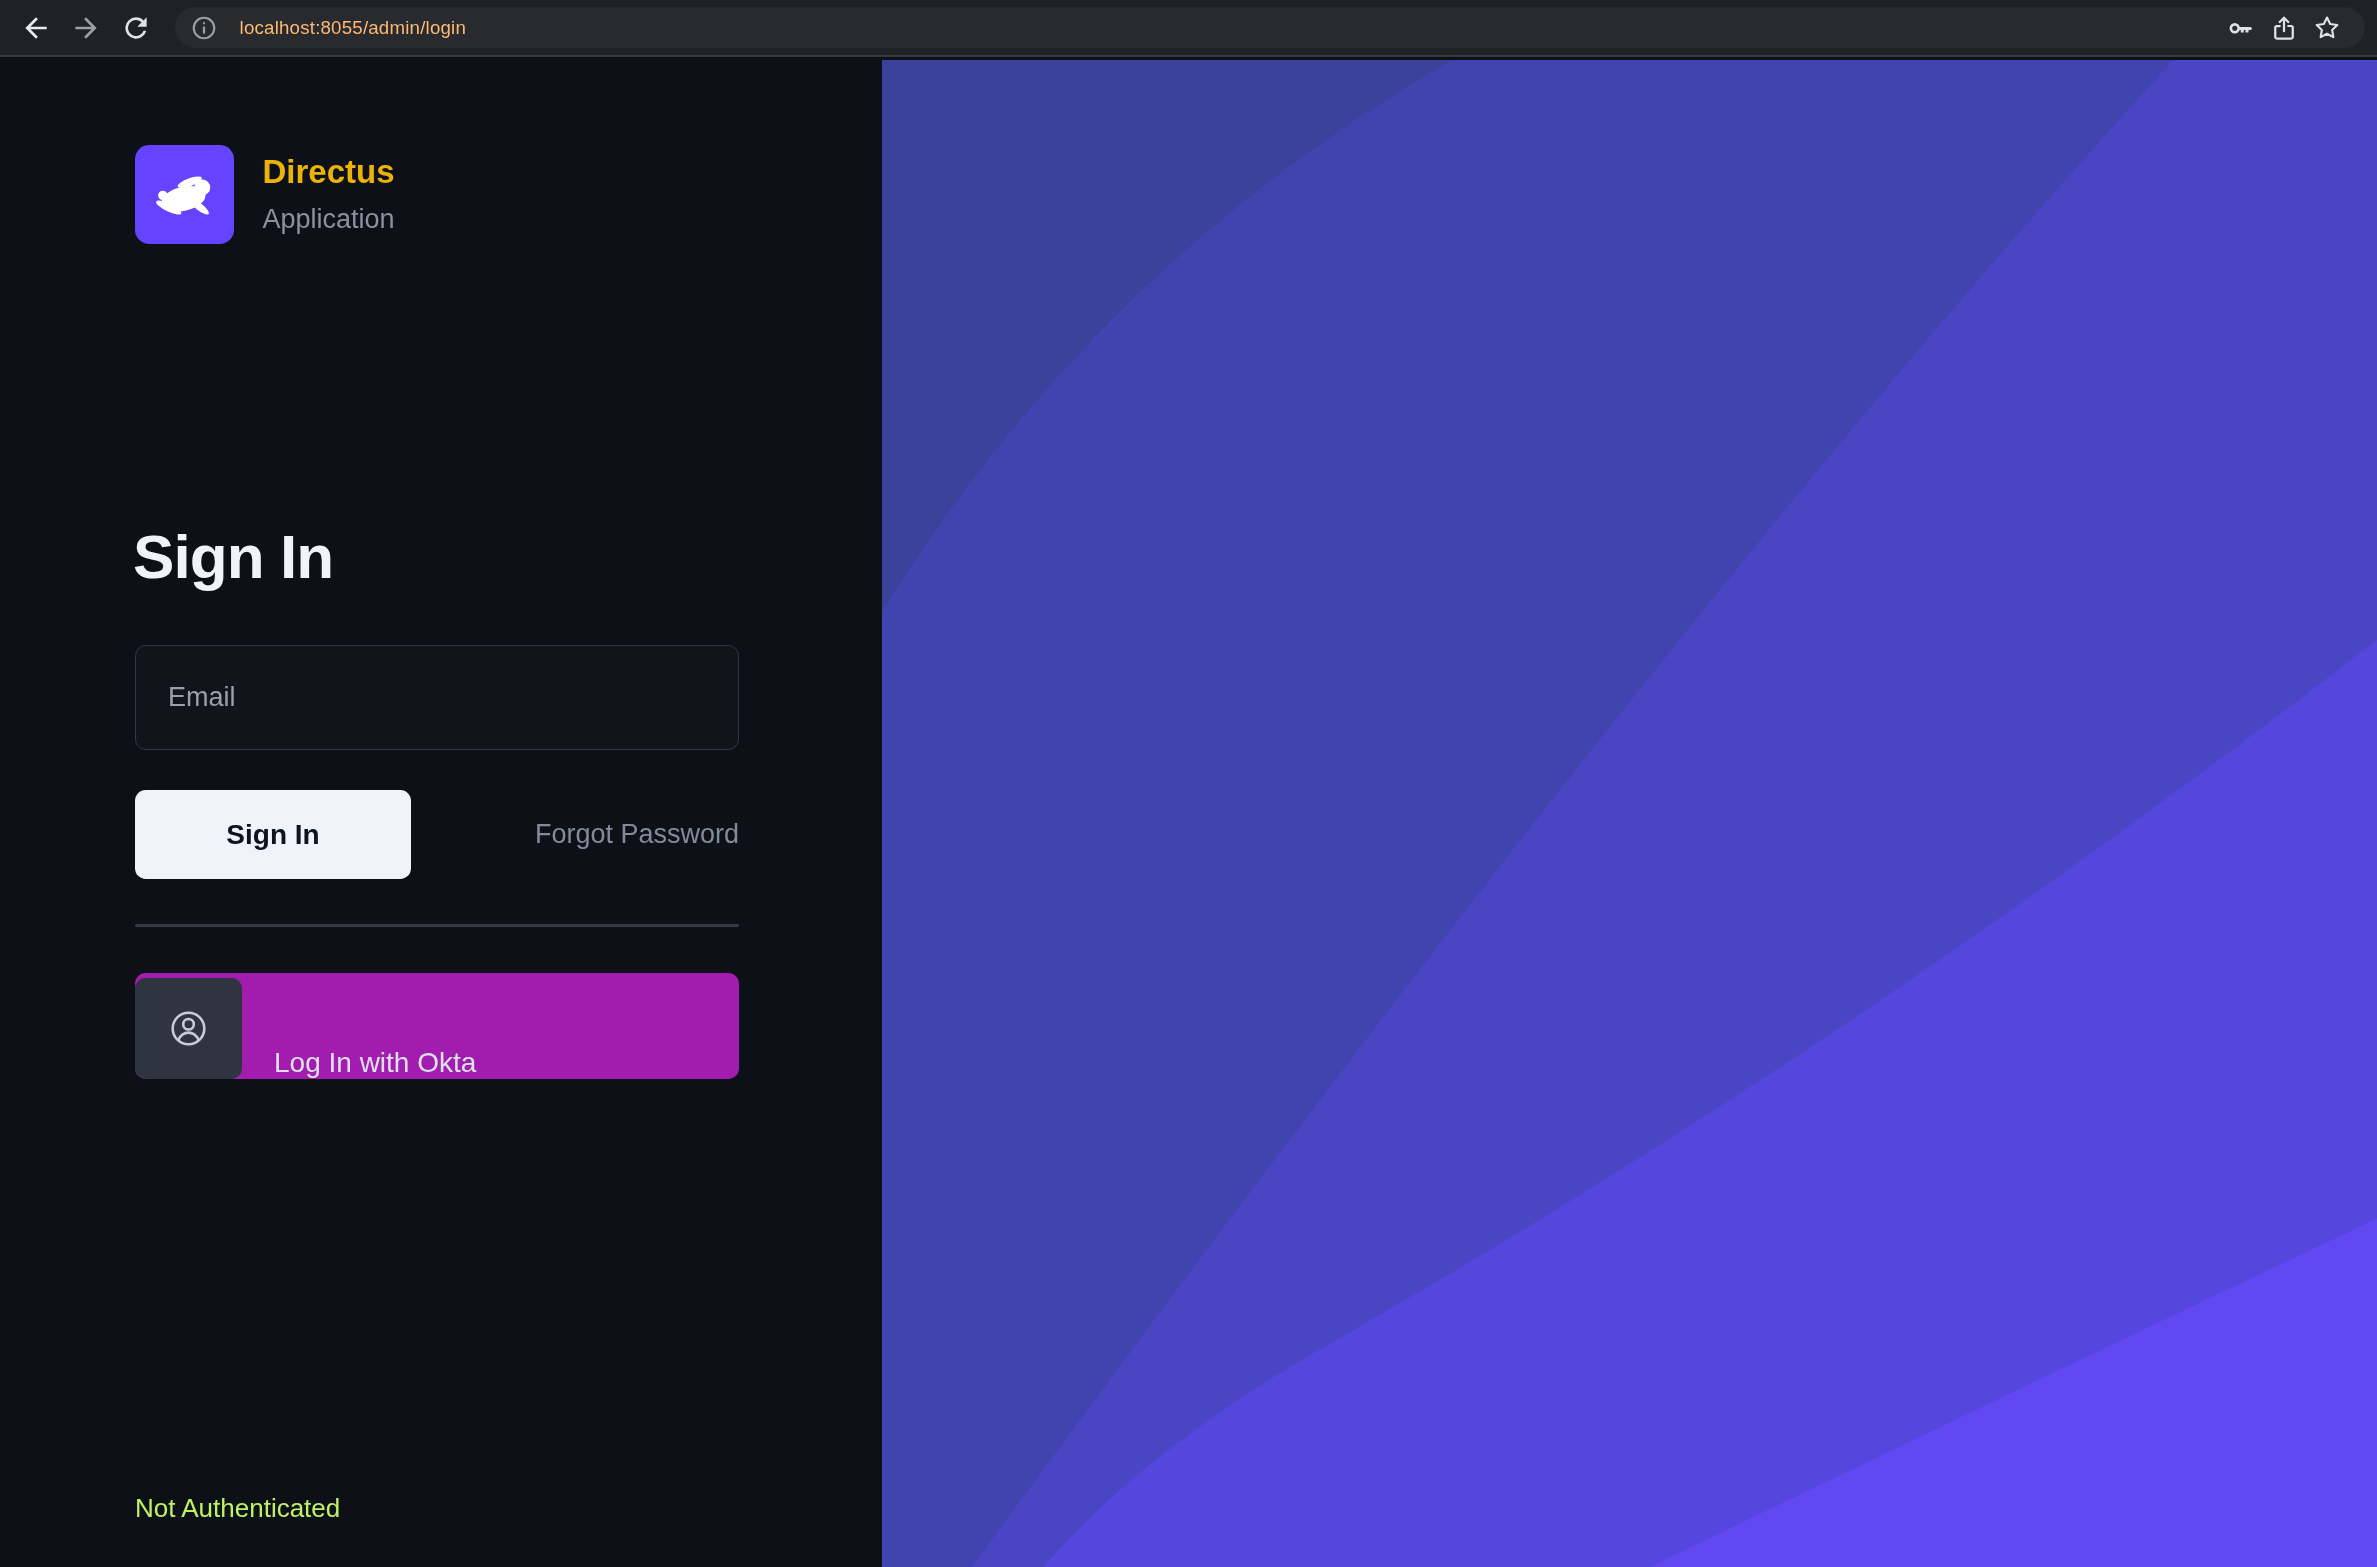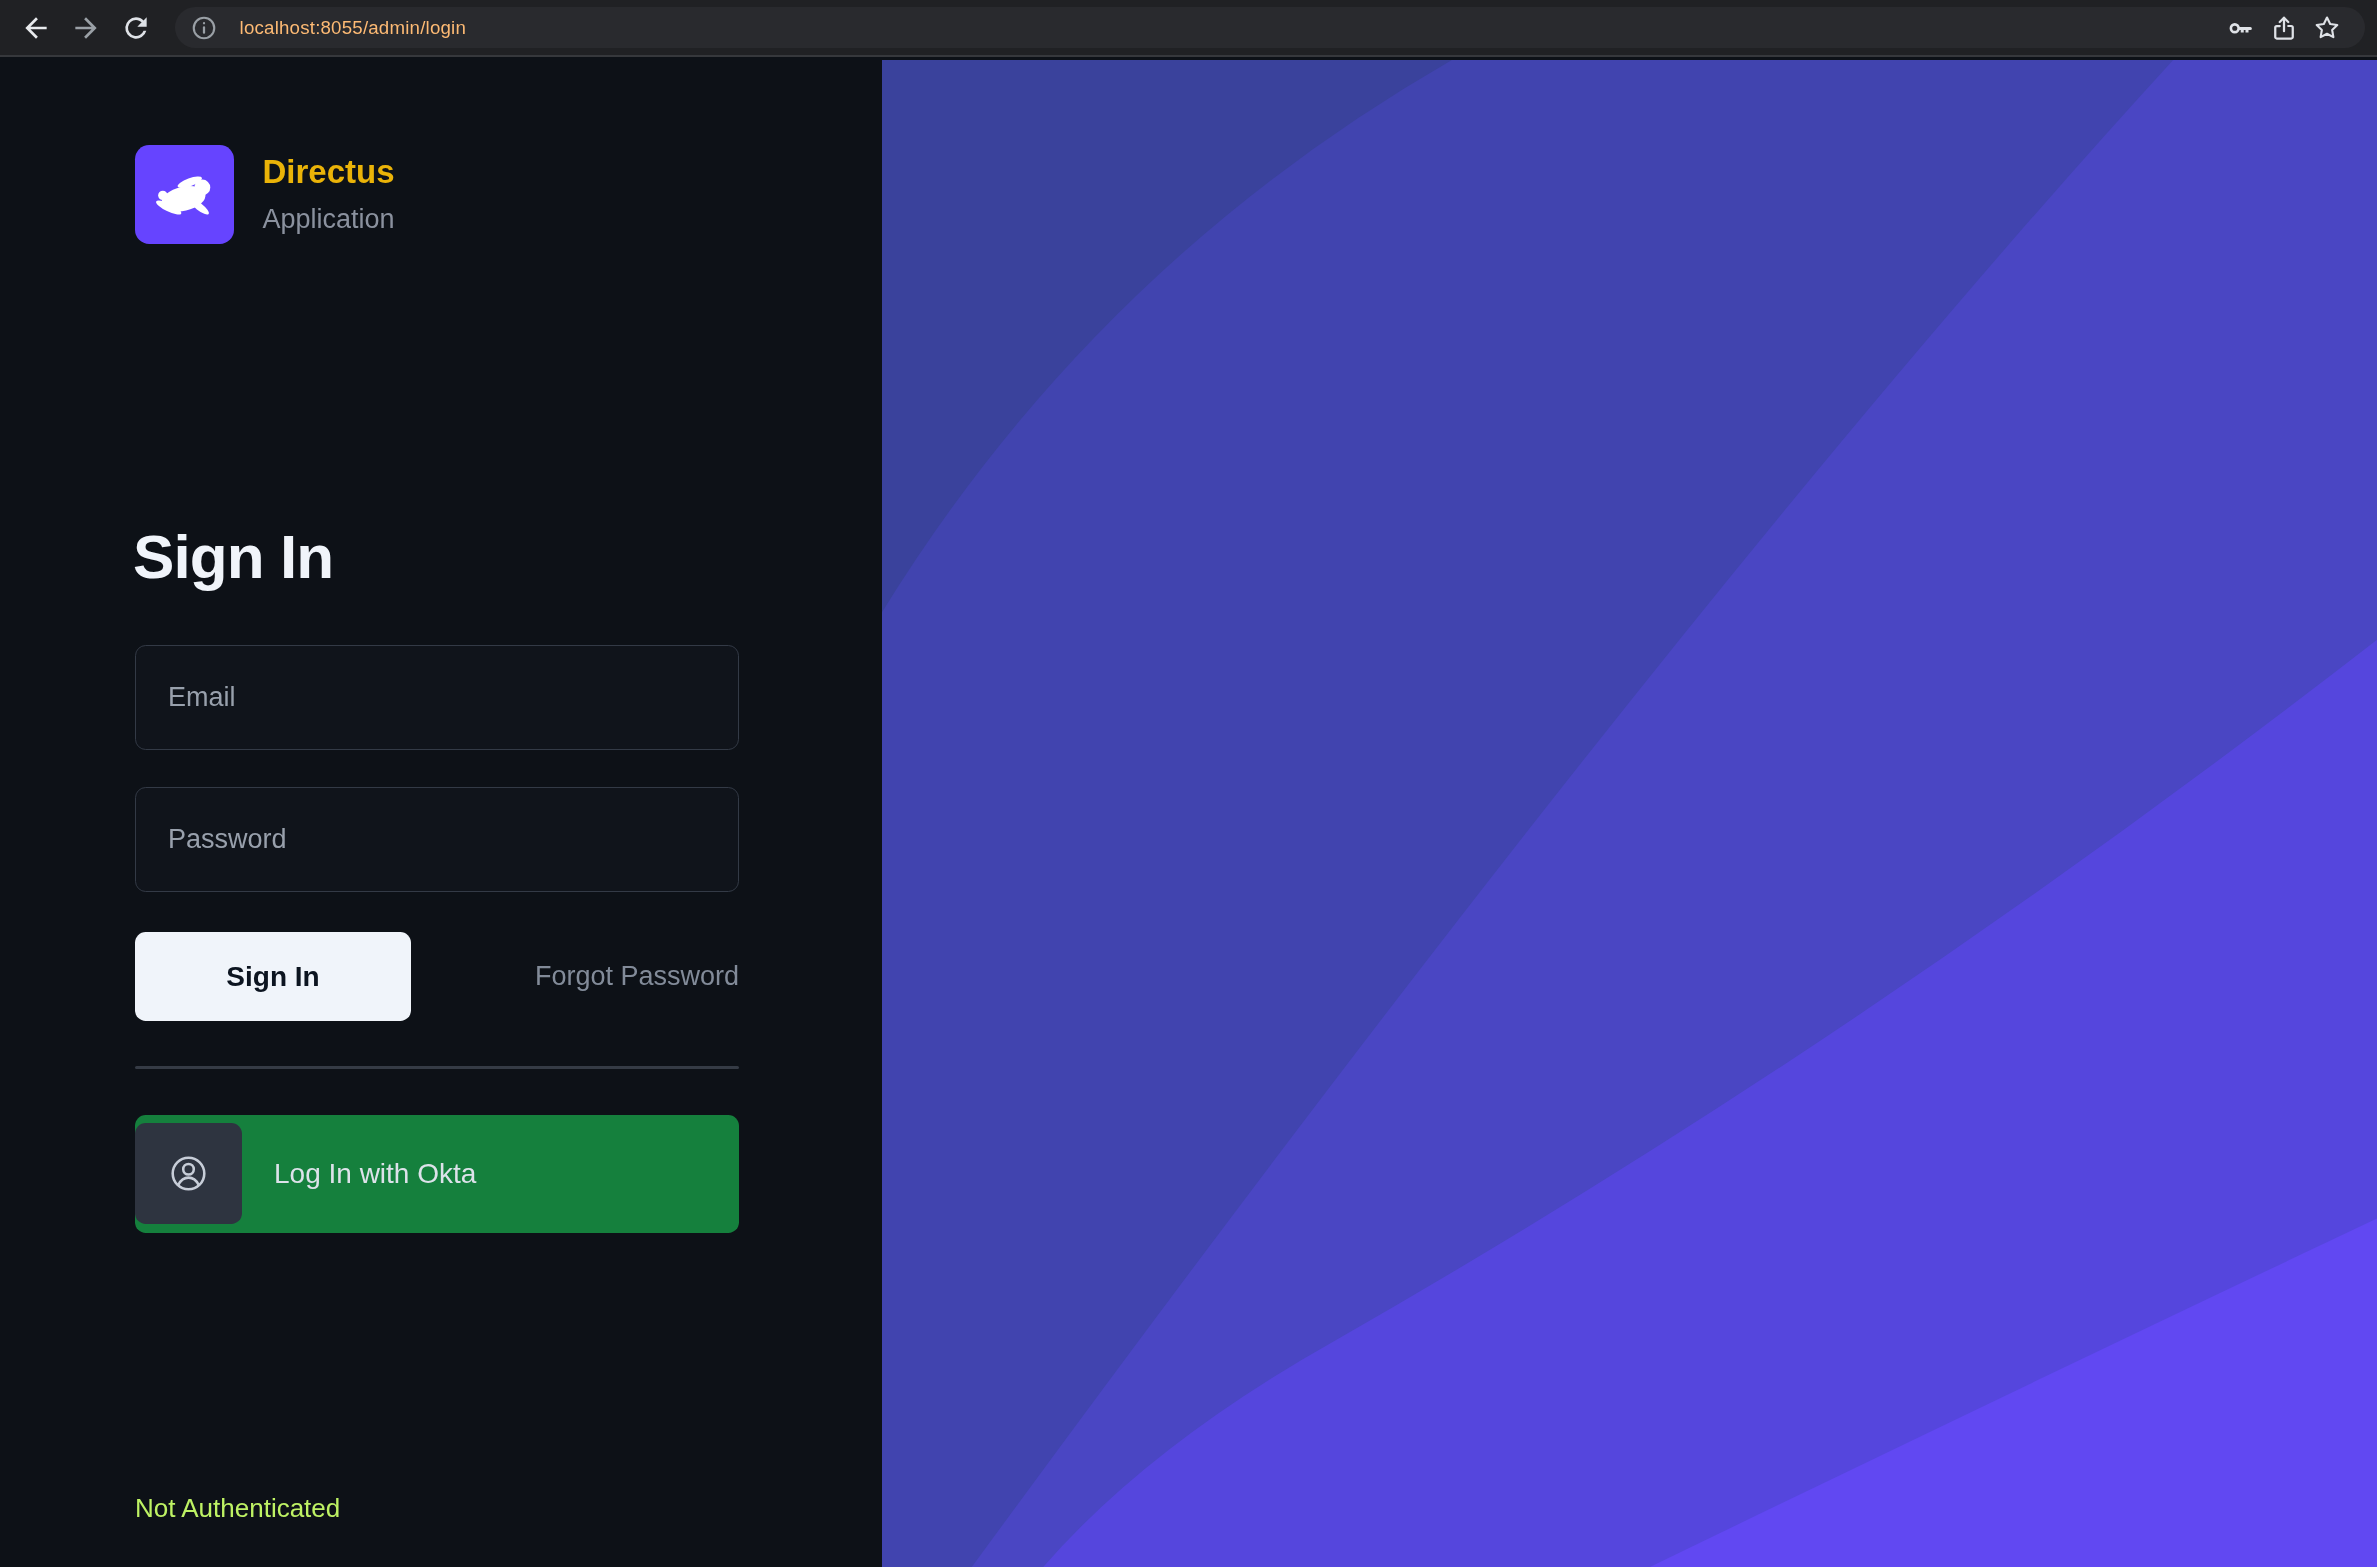--- a/index.html
+++ b/index.html
@@ -77,22 +77,22 @@
   .submit-btn {
     width: 276px; height: 89px; border: none; border-radius: 10.7px;
     background: #f0f4fa; color: #0c1420; font-size: 28px; font-weight: 700;
     cursor: pointer; font-family: "Liberation Sans", sans-serif;
   }
   .forgot-link { font-size: 27px; color: #828b99; text-decoration: none; cursor: pointer; }
 
   .divider { margin-top: 45px; height: 2.7px; width: 604px; background: #353b45; border-radius: 1.8px; }
 
   .sso-btn {
-    margin-top: 46px; width: 604px; height: 118px; border: none; border-radius: 10.7px;
-    background: #15803d; display: flex; align-items: center; padding: 0;
+    margin-top: 46px; width: 604px; height: 106px; border: none; border-radius: 10.7px;
+    background: #a21caf; display: flex; align-items: flex-end; padding: 0;
     cursor: pointer; overflow: hidden; font-family: "Liberation Sans", sans-serif;
   }
   .sso-icon-box {
     width: 107px; height: 101px; background: #2e3440; border-radius: 10.7px;
     display: flex; align-items: center; justify-content: center; flex: 0 0 auto;
   }
   .sso-icon-box svg { width: 41px; height: 41px; }
   .sso-label { margin-left: 32px; font-size: 28px; color: #dde2ea; }
 
   .status-text { position: absolute; left: 135px; top: 1433px; font-size: 26px; color: #bef264; }
@@ -186,21 +186,20 @@
       <div class="brand-text">
         <div class="brand-title">Directus</div>
         <div class="brand-subtitle">Application</div>
       </div>
     </div>
 
     <h1 class="headline">Sign In</h1>
 
     <div class="form">
       <input class="text-input" type="text" placeholder="Email" style="">
-      <input class="text-input" type="password" placeholder="Password" style="">
 
       <div class="actions">
         <button class="submit-btn">Sign In</button>
         <a class="forgot-link">Forgot Password</a>
       </div>
 
       <div class="divider"></div>
 
       <button class="sso-btn">
         <span class="sso-icon-box">

